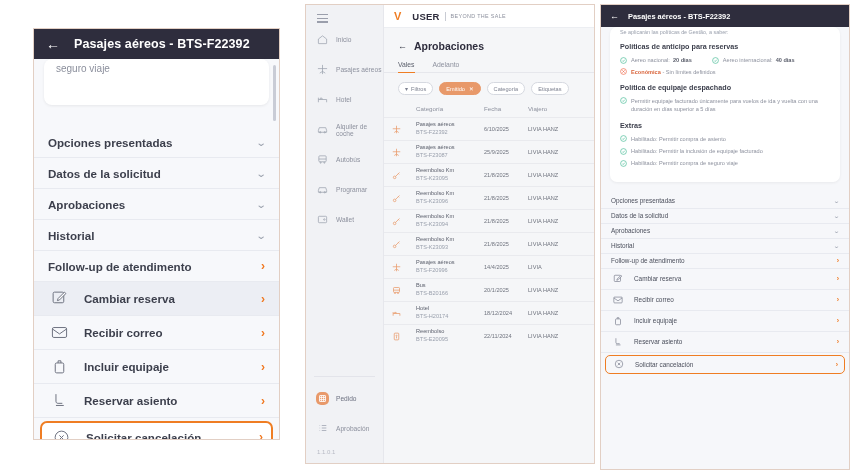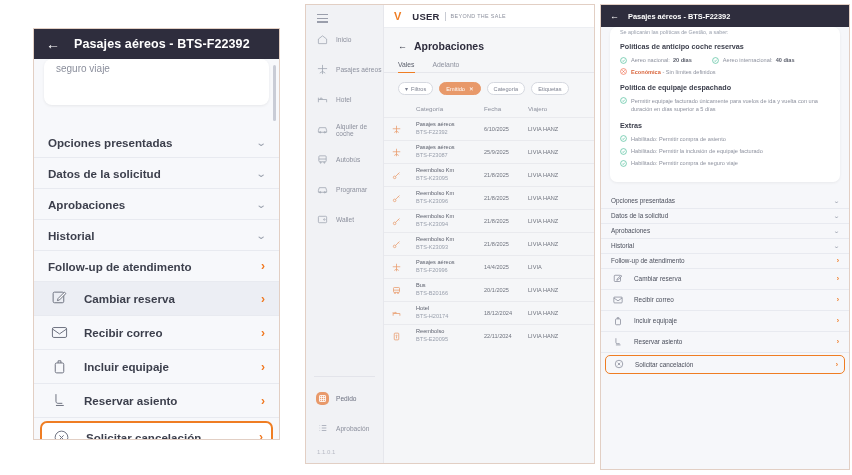--- a/index.html
+++ b/index.html
@@ -564,21 +564,21 @@
 
   <div class="panel" id="right-panel">
     <div class="darkbar">
       <span class="back">←</span>
       <span class="ttl">Pasajes aéreos - BTS-F22392</span>
     </div>
 
     <div class="pol-card">
       <div class="pol-frag">Se aplicarán las políticas de Gestão, a saber:</div>
 
-      <div class="pol-h">Políticas de anticipo coche reservas</div>
+      <div class="pol-h">Políticas de anticipo para reservas</div>
       <div class="pol-line two">
         <span style="display:flex;align-items:center;">
           <span class="dotico green">
             <svg width="7" height="7" viewBox="0 0 24 24" fill="none" stroke="currentColor" stroke-width="2.4">
                 <circle cx="12" cy="12" r="10"></circle>
                 <path d="M8 12.5l3 3 5-6"></path>
               </svg>
           </span>
           <span>Aereo nacional:</span>
           <span class="b" style="margin-left:3px">20 dias</span>

